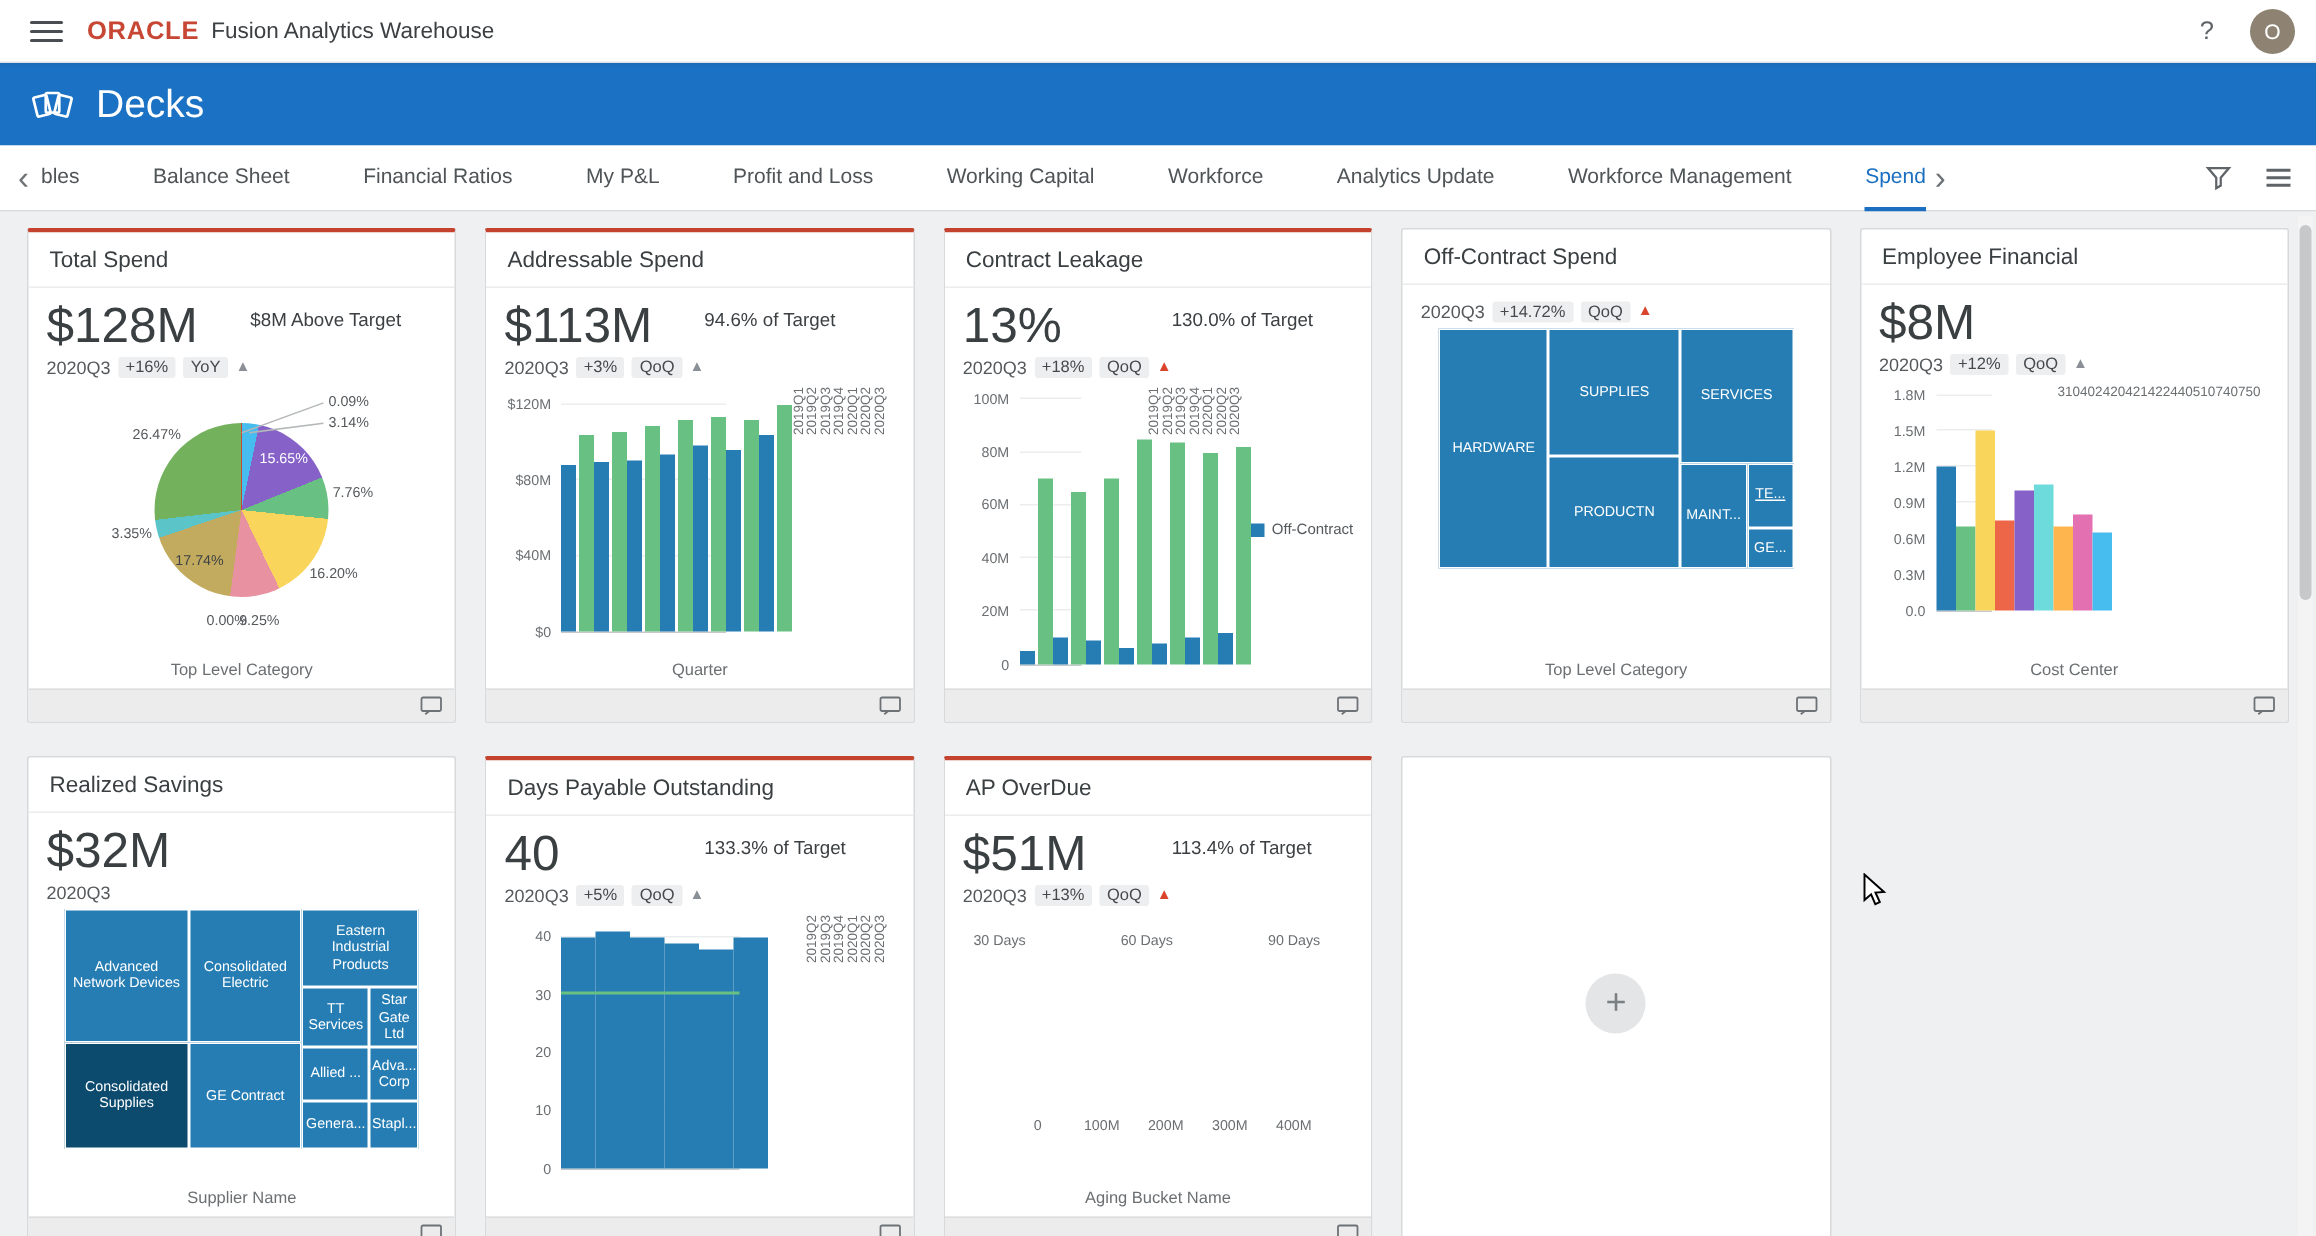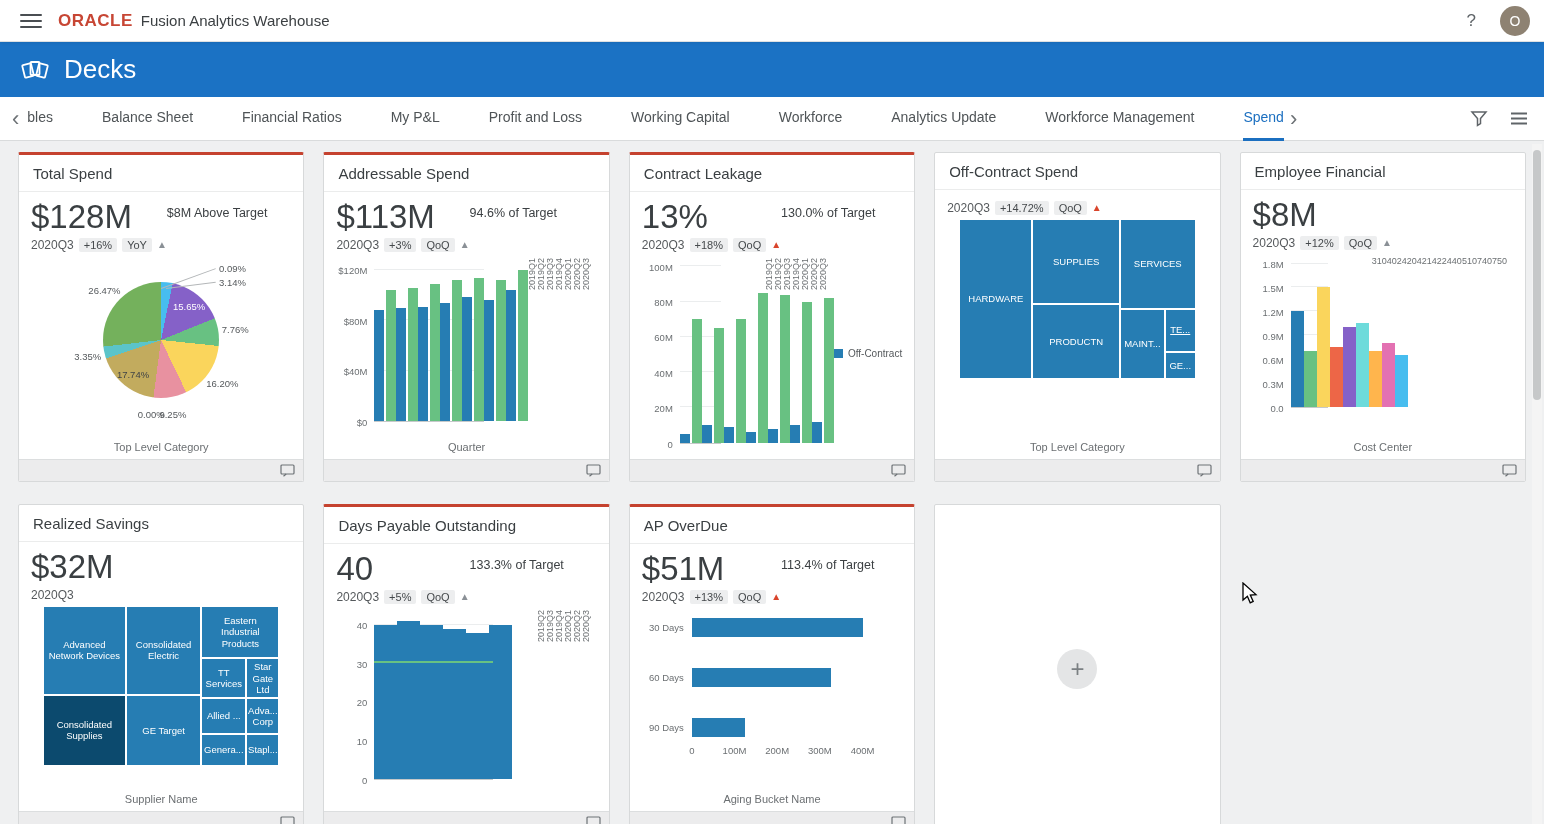--- a/index.html
+++ b/index.html
@@ -88,21 +88,21 @@
   .legend-item{display:flex;align-items:center;gap:5px}
   .swatch{width:9px;height:9px;display:inline-block}
   .legend-text{font-size:10px;color:#55595c}
 
   .treemap{position:relative;margin:4px 12px 0;height:160px}
   .tile{position:absolute;border:1px solid #fff;color:#fff;display:flex;align-items:center;
         justify-content:center;text-align:center;font-size:9.5px;line-height:1.2;padding:2px;overflow:hidden}
 
   .chart-ap{height:150px}
   .hchart{display:flex;flex-direction:column}
-  .hbody{flex:1;display:flex;flex-direction:column;justify-content:space-between;padding:10px 0 8px}
+  .hbody{flex:1;display:flex;flex-direction:row;justify-content:space-between;padding:10px 0 8px}
   .hrow{display:flex;align-items:center;height:19px}
   .hlabel{width:50px;text-align:right;padding-right:8px;font-size:9.5px;color:#6b6f72}
   .htrack{flex:1;height:100%;position:relative;margin-right:14px}
   .hbarfill{position:absolute;left:0;top:0;bottom:0}
   .hxaxis{display:flex}
   .hxspacer{width:50px}
   .hxticks{flex:1;position:relative;height:13px;margin-right:14px}
   .hxtick{position:absolute;transform:translateX(-50%);font-size:9.5px;color:#6b6f72}
 
   .empty-card{align-items:center;justify-content:center;display:flex;cursor:default}
@@ -545,21 +545,21 @@
         </div>
 
       </div>
       <div class="chart treemap">
           <div class="tile" style="left: 0%; top: 0%; width: 35%; height: 56%; background: rgb(38, 125, 179);">Advanced Network Devices</div>
           <div class="tile" style="left: 35%; top: 0%; width: 32%; height: 56%; background: rgb(38, 125, 179);">Consolidated Electric</div>
           <div class="tile" style="left: 67%; top: 0%; width: 33%; height: 33%; background: rgb(38, 125, 179);">Eastern Industrial Products</div>
           <div class="tile" style="left: 67%; top: 33%; width: 19%; height: 25%; background: rgb(38, 125, 179);">TT Services</div>
           <div class="tile" style="left: 86%; top: 33%; width: 14%; height: 25%; background: rgb(38, 125, 179);">Star Gate Ltd</div>
           <div class="tile" style="left: 0%; top: 56%; width: 35%; height: 44%; background: #0c4a6e;">Consolidated Supplies</div>
-          <div class="tile" style="left: 35%; top: 56%; width: 32%; height: 44%; background: rgb(38, 125, 179);">GE Target</div>
+          <div class="tile" style="left: 35%; top: 56%; width: 32%; height: 44%; background: rgb(38, 125, 179);">GE Contract</div>
           <div class="tile" style="left: 67%; top: 58%; width: 19%; height: 22%; background: rgb(38, 125, 179);">Allied ...</div>
           <div class="tile" style="left: 86%; top: 58%; width: 14%; height: 22%; background: rgb(38, 125, 179);">Adva... Corp</div>
           <div class="tile" style="left: 67%; top: 80%; width: 19%; height: 20%; background: rgb(38, 125, 179);">Genera...</div>
           <div class="tile" style="left: 86%; top: 80%; width: 14%; height: 20%; background: rgb(38, 125, 179);">Stapl...</div>
         </div>
       <div class="axis-label">Supplier Name</div>
     </div>
     <footer class="card-footer">
       <span class="annot">
         <svg width="15" height="13" viewBox="0 0 15 13" fill="none" stroke="#6d7276" stroke-width="1.2">

